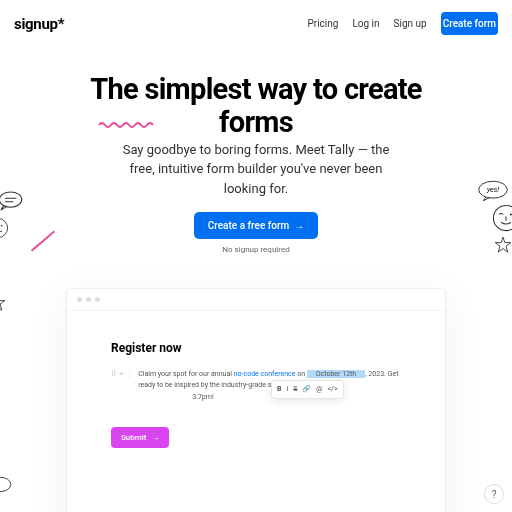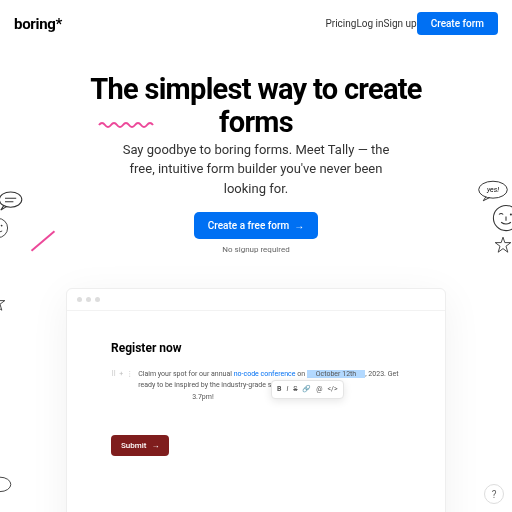--- a/index.html
+++ b/index.html
@@ -1,57 +1,57 @@
 <!DOCTYPE html>
 <html><head>
 <meta charset="utf-8">
 <style>
 *{margin:0;padding:0;box-sizing:border-box;font-family:-apple-system,BlinkMacSystemFont,"Segoe UI",Roboto,sans-serif}
 body{width:512px;height:512px;background:#fff;overflow:hidden;position:relative}
 .header{display:flex;justify-content:space-between;align-items:center;padding:12px 14px}
 .logo{font-weight:700;font-size:15px;letter-spacing:-.3px}
-.nav{display:flex;align-items:center;font-size:10px}
+.nav{display:flex;align-items:center;gap:14px;font-size:10px}
 .nav-link{color:#333;text-decoration:none;cursor:pointer}
-.btn-primary{background:#0070f3;color:#fff;border:none;padding:6px 14px;border-radius:4px;font-size:10px;font-weight:500;cursor:pointer}
+.btn-primary{background:#0070f3;color:#fff;border:none;padding:6px 2px;border-radius:4px;font-size:10px;font-weight:500;cursor:pointer}
 .hero{text-align:center;padding:26px 60px 14px}
 .hero h1{font-size:29px;font-weight:700;line-height:1.15;letter-spacing:-.7px;color:#000}
 .hero-sub{font-size:13px;color:#333;margin-top:0;line-height:1.5;max-width:280px;margin-left:auto;margin-right:auto}
 .cta{display:inline-flex;align-items:center;gap:5px;background:#0070f3;color:#fff;border:none;padding:8px 14px;border-radius:5px;font-size:10px;font-weight:500;margin-top:14px;cursor:pointer}
 .arrow{font-size:10px}
 .no-signup{font-size:8px;color:#666;margin-top:6px}
 .squiggle{position:absolute;left:98px;top:120px}
 .preview{position:relative;width:380px;margin:20px auto 0;background:#fff;border:1px solid #eee;border-radius:6px 6px 0 0;box-shadow:0 8px 40px rgba(0,0,0,.06);height:260px;overflow:hidden}
 .dots{display:flex;gap:4px;padding:8px 10px;border-bottom:1px solid #f2f2f2}
 .dot{width:5px;height:5px;border-radius:50%;background:#ddd}
 .preview-body{padding:30px 44px}
 .preview-title{font-size:12px;font-weight:700;margin-bottom:14px}
 .preview-text{font-size:7px;color:#555;line-height:1.6;position:relative}
 .row{display:flex;align-items:flex-start;gap:5px;margin-bottom:2px}
 .row-icons{display:flex;gap:3px;color:#bbb;font-size:7px;line-height:1.6}
 .link{color:#0070f3;}
 .hl{background:#b3d9ff;padding:0 9px}
 .toolbar{position:absolute;background:#fff;border:1px solid #e5e5e5;border-radius:4px;box-shadow:0 2px 8px rgba(0,0,0,.1);display:flex;gap:5px;padding:3px 5px;font-size:7px;color:#555;top:11px;left:160px}
 .toolbar span{cursor:pointer}
-.submit{display:inline-flex;align-items:flex-start;gap:5px;background:#7f1d1d;color:#fff;border:none;padding:6px 10px;border-radius:4px;font-size:8px;font-weight:500;margin-top:30px;cursor:pointer}
+.submit{display:inline-flex;align-items:flex-start;gap:5px;background:#d946ef;color:#fff;border:none;padding:6px 10px;border-radius:4px;font-size:8px;font-weight:500;margin-top:22px;cursor:pointer}
 .doodle{position:absolute;color:#444}
 .d1{left:-8px;top:186px;transform:scale(.7)}
 .d2{left:-20px;top:210px;transform:scale(.6)}
 .d3{right:-6px;top:174px;transform:scale(.65)}
 .d4{right:-14px;top:198px;transform:scale(.7)}
 .d5{right:-6px;top:230px;transform:scale(.6)}
 .d6{left:-18px;top:288px;transform:scale(.6)}
 .d7{left:-20px;top:470px;transform:scale(.6)}
 .pink-line{position:absolute;left:28px;top:240px;width:30px;height:2px;background:#ec4899;transform:rotate(-40deg)}
 .help{position:absolute;bottom:8px;right:8px;width:20px;height:20px;border-radius:50%;border:1px solid #ddd;background:#fff;font-size:10px;color:#666;display:flex;align-items:center;justify-content:center;cursor:pointer}
 </style>
 </head>
 <body>
 
 <div class="header">
-  <div class="logo">boring*</div>
+  <div class="logo">signup*</div>
   <div class="nav">
     <a class="nav-link">Pricing</a>
     <a class="nav-link">Log in</a>
     <a class="nav-link">Sign up</a>
     <button class="btn-primary">Create form</button>
   </div>
 </div>
 
 <div class="hero">
   <h1>The simplest way to create forms</h1>

